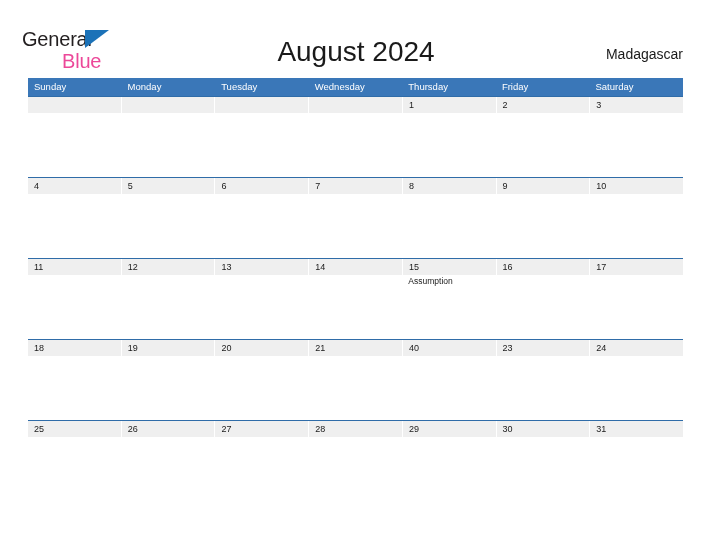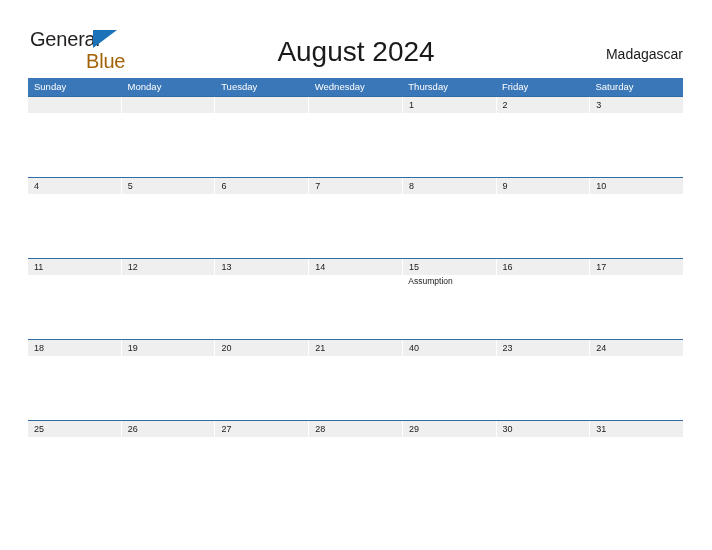--- a/index.html
+++ b/index.html
@@ -17,21 +17,21 @@
 
   
   .page-header {
     position: relative;
     height: 78px;
     padding: 0;
   }
 
   .logo {
     position: absolute;
-    left: 30px;
+    left: 22px;
     top: 29px;
     width: 120px;
     height: 42px;
     line-height: 1;
   }
   .logo-row1 {
     position: relative;
     display: block;
     font-size: 20px;
     color: #231f20;
@@ -43,23 +43,23 @@
     left: 63px;
     top: 1px;
     width: 0;
     height: 0;
     border-left: 24px solid #1b72b8;
     border-bottom: 18px solid transparent;
   }
   .logo-row2 {
     display: block;
     font-size: 20px;
-    color: #a16207;
+    color: #ec4899;
     letter-spacing: -0.2px;
-    margin-left: 56px;
+    margin-left: 40px;
     margin-top: 1px;
   }
 
   .cal-title {
     position: absolute;
     left: 0;
     right: 0;
     top: 36px;
     text-align: center;
     font-size: 28px;

